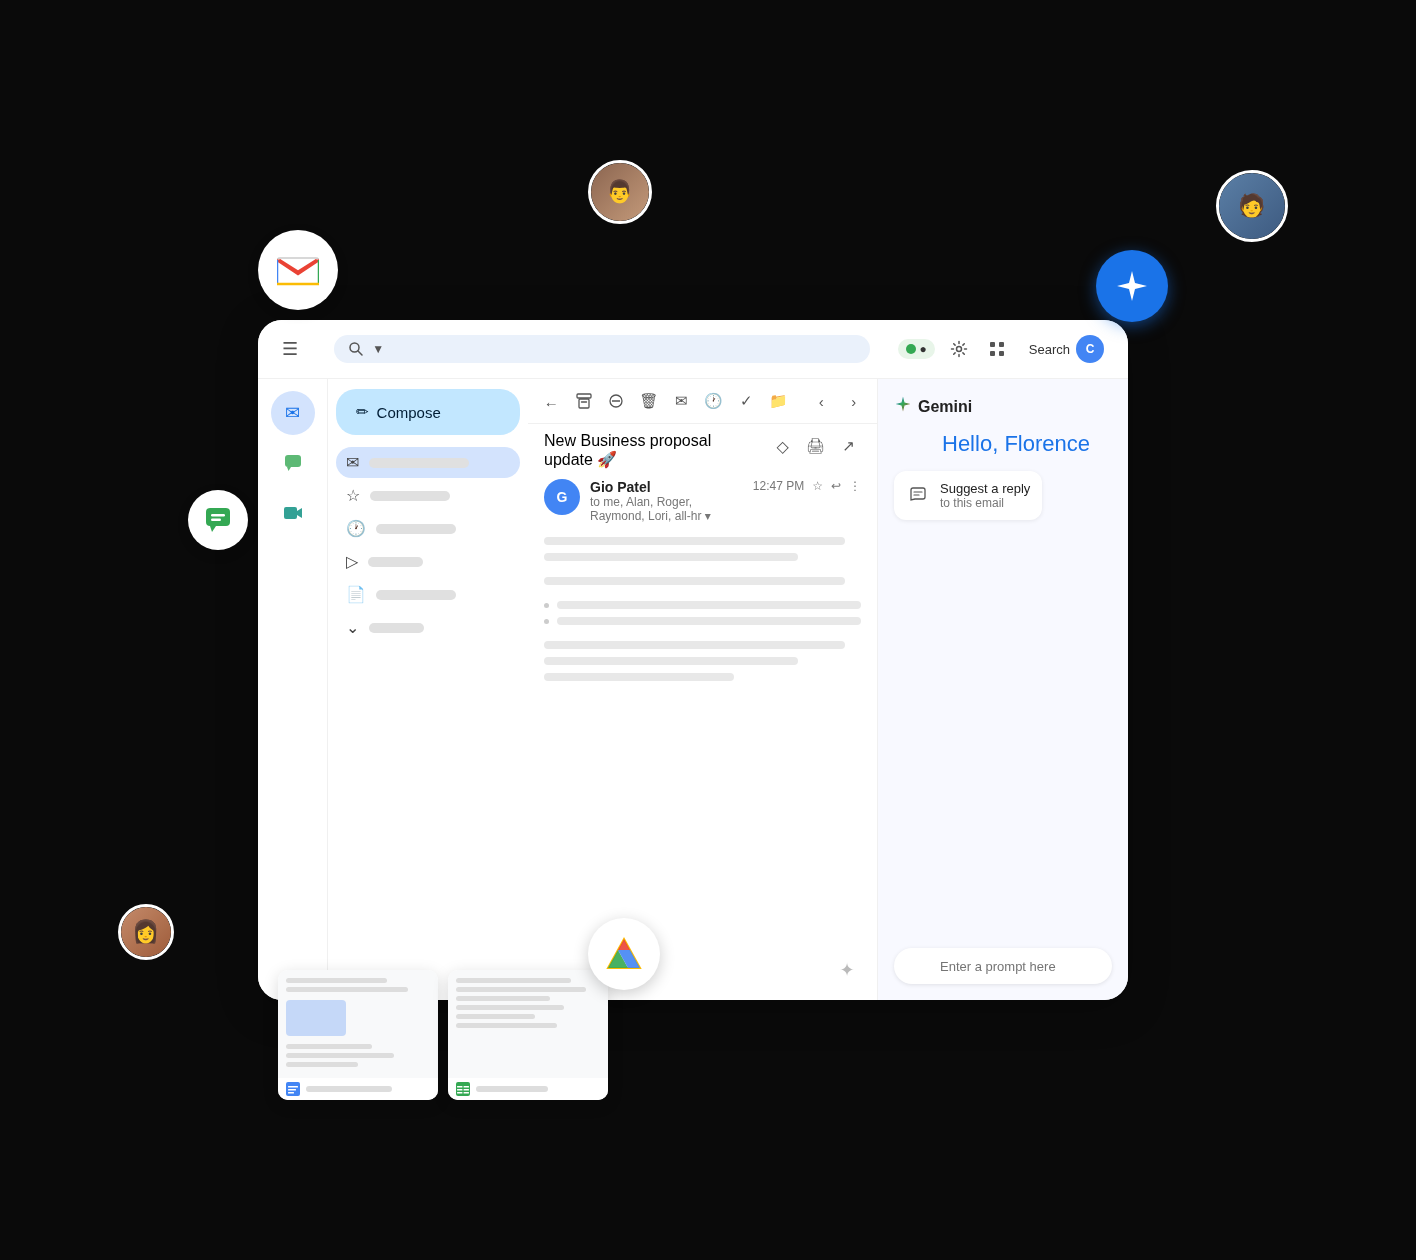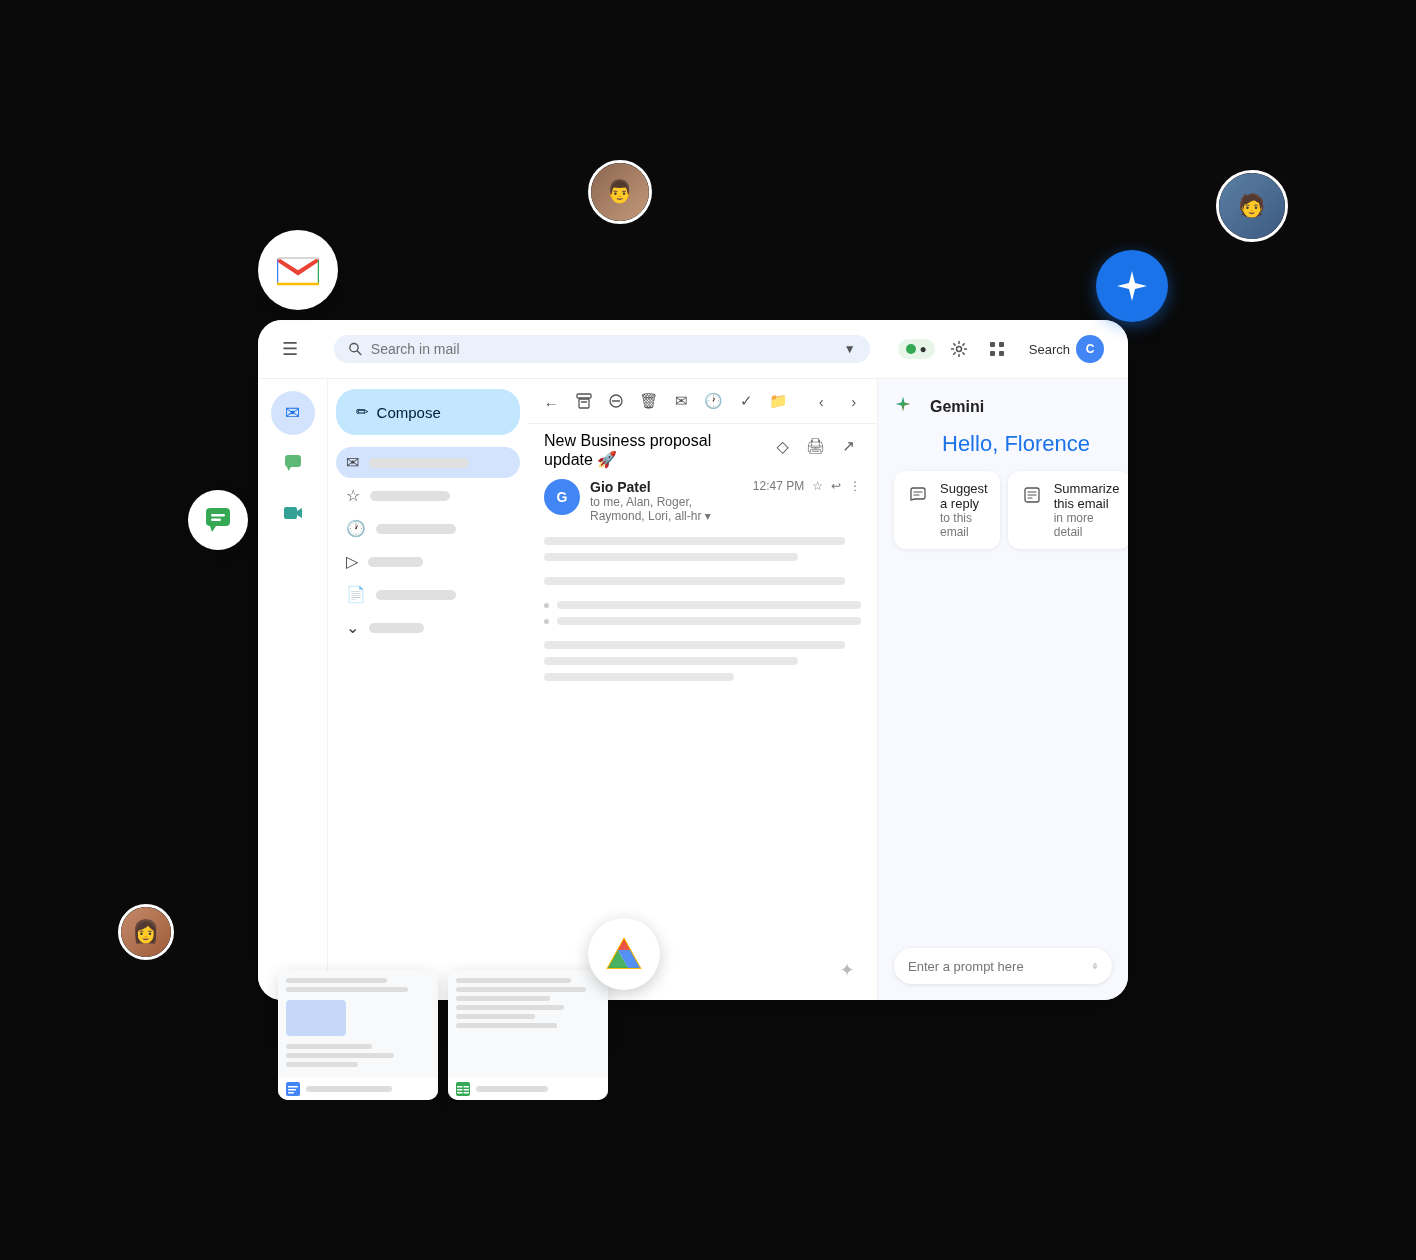--- a/index.html
+++ b/index.html
@@ -279,21 +279,21 @@
       width: 250px;
       background: #f8f9ff;
       display: flex;
       flex-direction: column;
       padding: 16px;
       gap: 12px;
     }
     .gemini-header {
       display: flex;
       align-items: center;
-      gap: 18px;
+      gap: 6px;
       font-size: 16px;
       font-weight: 600;
       color: #222;
     }
     .gemini-greeting {
       font-size: 22px;
       font-weight: 400;
       color: #222;
       line-height: 1.3;
       margin-left: 48px;
@@ -334,21 +334,21 @@
       display: flex;
       align-items: center;
       background: white;
       border-radius: 24px;
       padding: 10px 14px;
       gap: 8px;
       box-shadow: 0 1px 4px rgba(0,0,0,0.1);
     }
     .prompt-input input {
       flex: 1; border: none; outline: none;
-      font-size: 13px; color: #701a75; background: transparent;
+      font-size: 13px; color: #701a75; background: transparent; margin-left: 32px;
     }
 
     
     .bottom-docs {
       position: absolute;
       bottom: -20px; left: 120px;
       display: flex;
       gap: 10px;
     }
     .doc-card {
@@ -468,21 +468,20 @@
 
   <div class="main-window">
 
     <div class="top-bar">
       <div class="hamburger">☰</div>
       <div class="search-bar">
         <svg width="16" height="16" viewBox="0 0 16 16" fill="none">
           <circle cx="6.5" cy="6.5" r="4.5" stroke="#555" stroke-width="1.5"></circle>
           <line x1="10" y1="10" x2="14" y2="14" stroke="#555" stroke-width="1.5" stroke-linecap="round"></line>
         </svg>
-        <input type="text" placeholder="Search in mail" style="">
         <span style="color:#555; font-size:12px;">▼</span>
       </div>
       <div class="top-bar-right">
         <div style="display:flex;align-items:center;gap:4px;background:#e8f5e9;border-radius:12px;padding:3px 8px;">
           <span class="status-dot"></span>
           <span style="font-size:12px;color:#333;">●</span>
         </div>
         <div class="toolbar-icon">
           <svg width="18" height="18" viewBox="0 0 18 18" fill="none">
             <circle cx="9" cy="9" r="2.5" stroke="#555" stroke-width="1.5"></circle>
@@ -661,34 +660,20 @@
                 <line x1="5" y1="6" x2="13" y2="6" stroke="#555" stroke-width="1.2" stroke-linecap="round"></line>
                 <line x1="5" y1="9" x2="10" y2="9" stroke="#555" stroke-width="1.2" stroke-linecap="round"></line>
               </svg>
             </div>
             <div class="suggestion-text">
               <div class="suggestion-title">Suggest a reply</div>
               <div class="suggestion-subtitle">to this email</div>
             </div>
           </div>
 
-          <div class="suggestion-card">
-            <div class="suggestion-icon">
-              <svg width="18" height="18" viewBox="0 0 18 18" fill="none">
-                <rect x="2" y="2" width="14" height="14" rx="2" stroke="#555" stroke-width="1.3"></rect>
-                <line x1="5" y1="6" x2="13" y2="6" stroke="#555" stroke-width="1.2" stroke-linecap="round"></line>
-                <line x1="5" y1="9" x2="13" y2="9" stroke="#555" stroke-width="1.2" stroke-linecap="round"></line>
-                <line x1="5" y1="12" x2="9" y2="12" stroke="#555" stroke-width="1.2" stroke-linecap="round"></line>
-              </svg>
-            </div>
-            <div class="suggestion-text">
-              <div class="suggestion-title">Summarize this email</div>
-              <div class="suggestion-subtitle">in more detail</div>
-            </div>
-          </div>
 
 
         </div>
 
         <div class="gemini-spacer"></div>
 
         <div class="prompt-input">
           <input type="text" placeholder="Enter a prompt here" style="">
           <svg width="16" height="16" viewBox="0 0 16 16" fill="none">
             <rect x="5.5" y="1" width="5" height="8" rx="2.5" stroke="#888" stroke-width="1.3"></rect>

